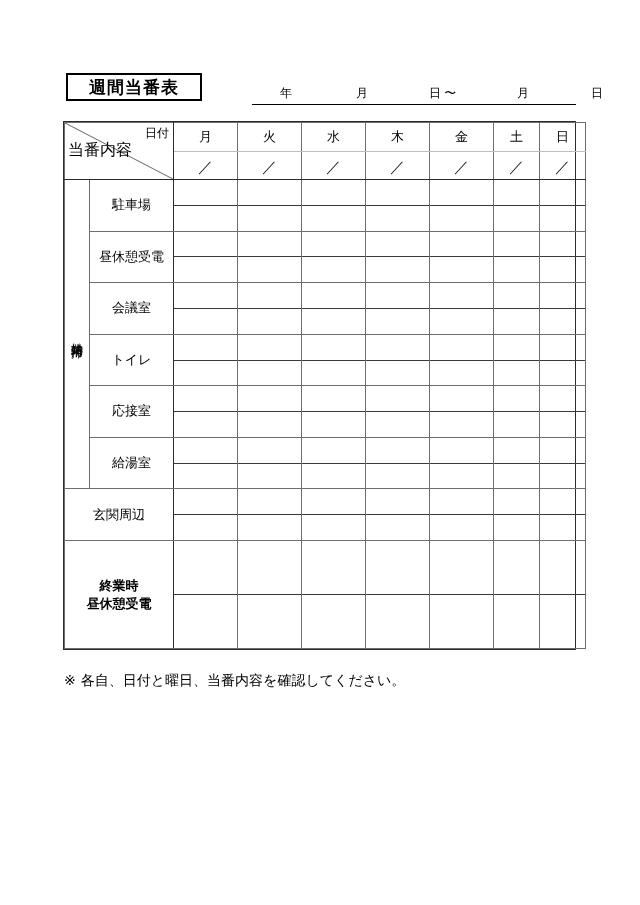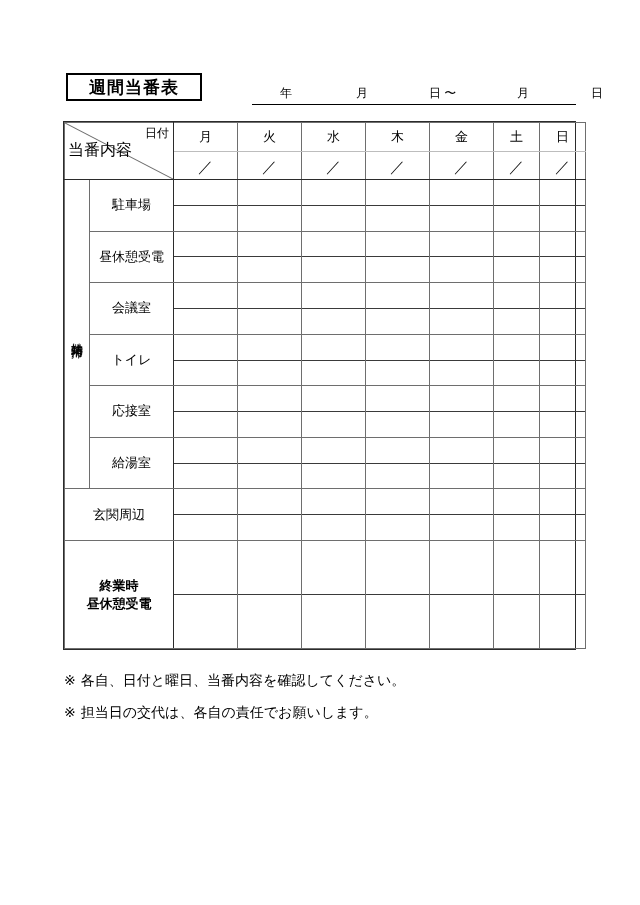--- a/index.html
+++ b/index.html
@@ -659,16 +659,13 @@
       </tr>
 
     </tbody>
   </table>
 </div>
 
 <div class="notes">
   <div class="note">
     <span class="mark">※</span><span>各自、日付と曜日、当番内容を確認してください。</span>
   </div>
-  <div class="note">
-    <span class="mark">※</span><span>担当日の交代は、各自の責任でお願いします。</span>
-  </div>
 </div>
 
 </body></html>

